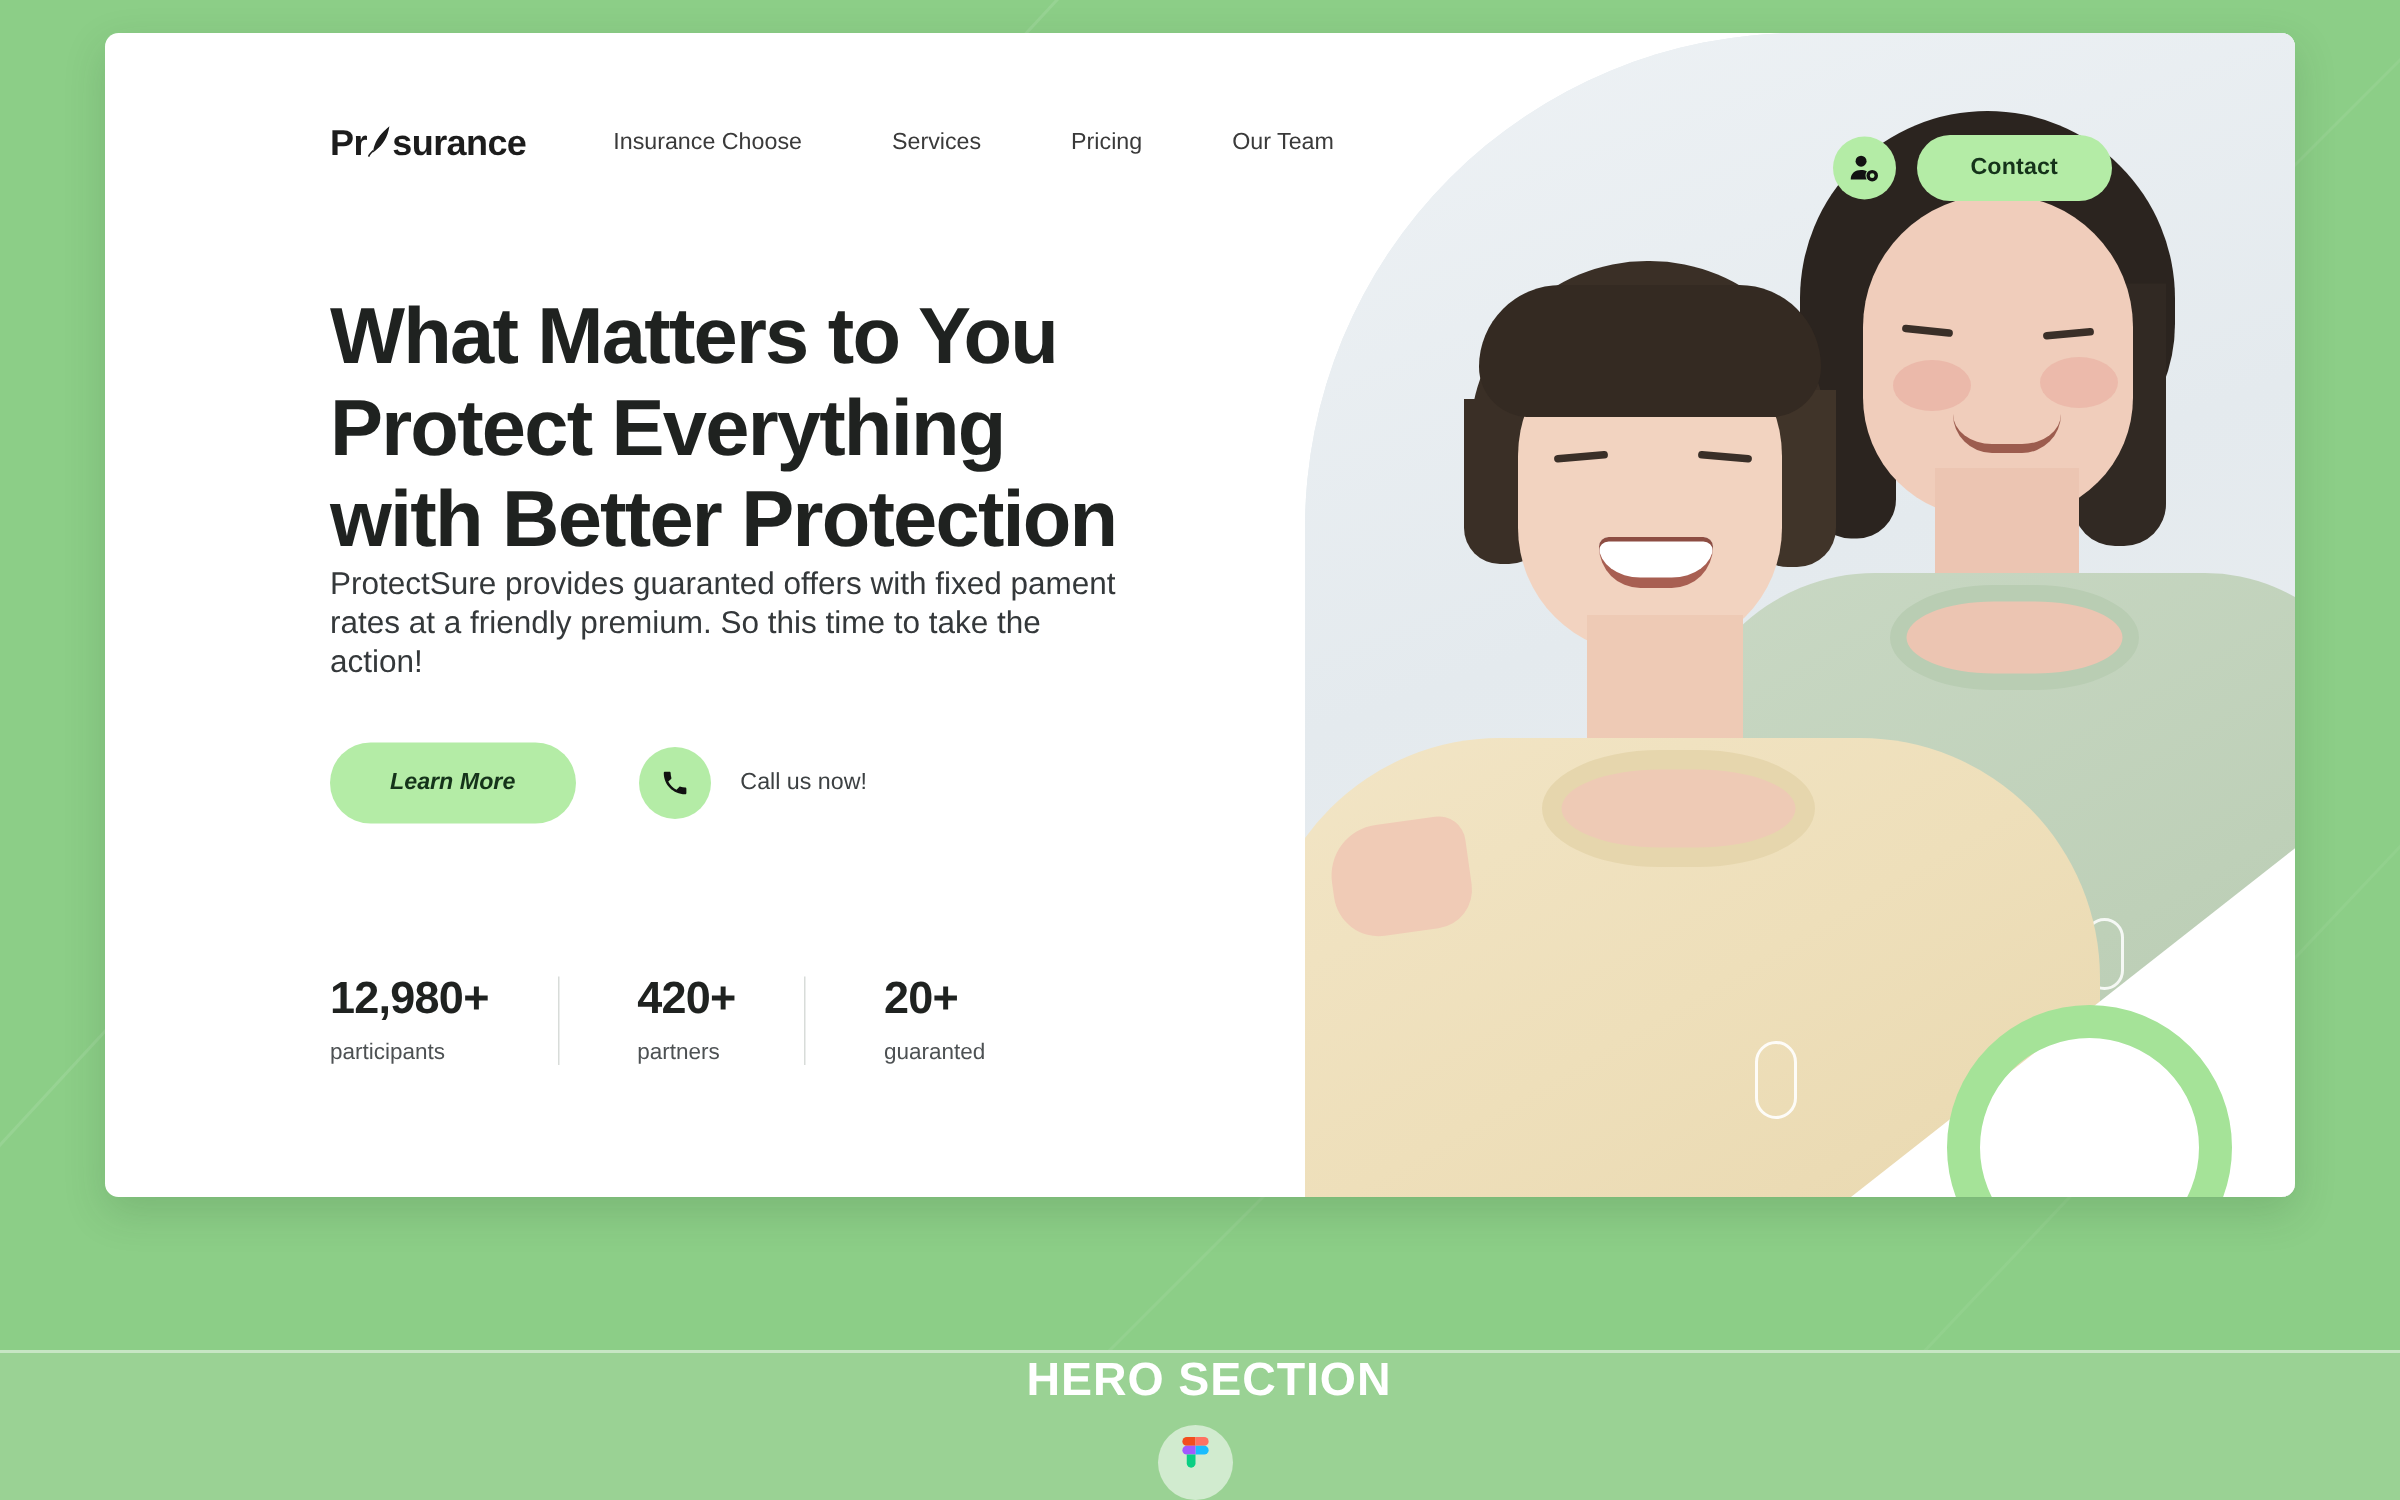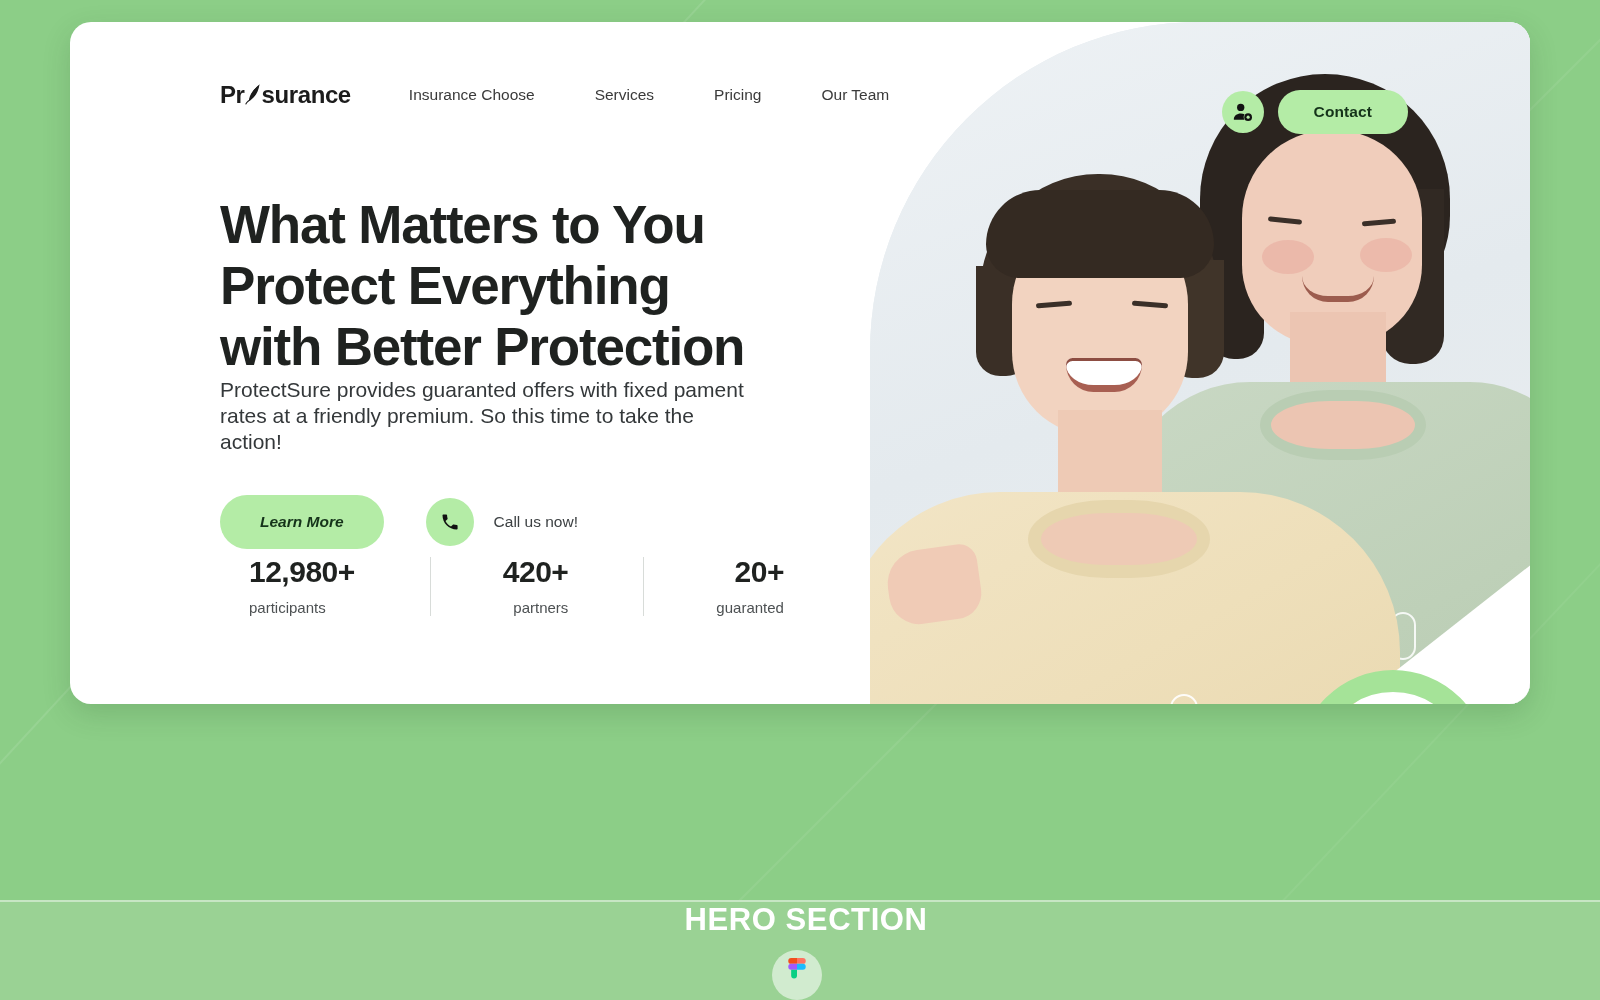--- a/index.html
+++ b/index.html
@@ -24,23 +24,23 @@
     pointer-events: none;
     opacity: .55;
   }
 
   
   .card {
     position: absolute;
     left: 70px;
     top: 22px;
     width: 1460px;
-    height: 682px;
+    height: 776px;
     background: #ffffff;
-    border-radius: 21px;
+    border-radius: 9px;
     box-shadow: 0 10px 28px rgba(40,80,40,.18);
     overflow: hidden;
     display: flex;
   }
 
   
   .left-col {
     width: 800px;
     flex: 0 0 800px;
     position: relative;
@@ -182,22 +182,22 @@
   }
 
   
   .stats {
     position: absolute;
     left: 150px;
     bottom: 88px;
     display: flex;
     align-items: stretch;
   }
-  .stat { padding-right: 46px; margin-left: 29px; }
-  .stat + .stat { padding-left: 72px; border-left: 1.4px solid #d8dcd9; text-align: right; }
+  .stat { padding-right: 46px; }
+  .stat + .stat { padding-left: 52px; border-left: 1.4px solid #d8dcd9; }
   .stat-value {
     font-size: 30px;
     font-weight: 700;
     color: #1f2220;
     letter-spacing: -.5px;
     line-height: 1;
   }
   .stat-label {
     margin-top: 12px;
     font-size: 15px;

